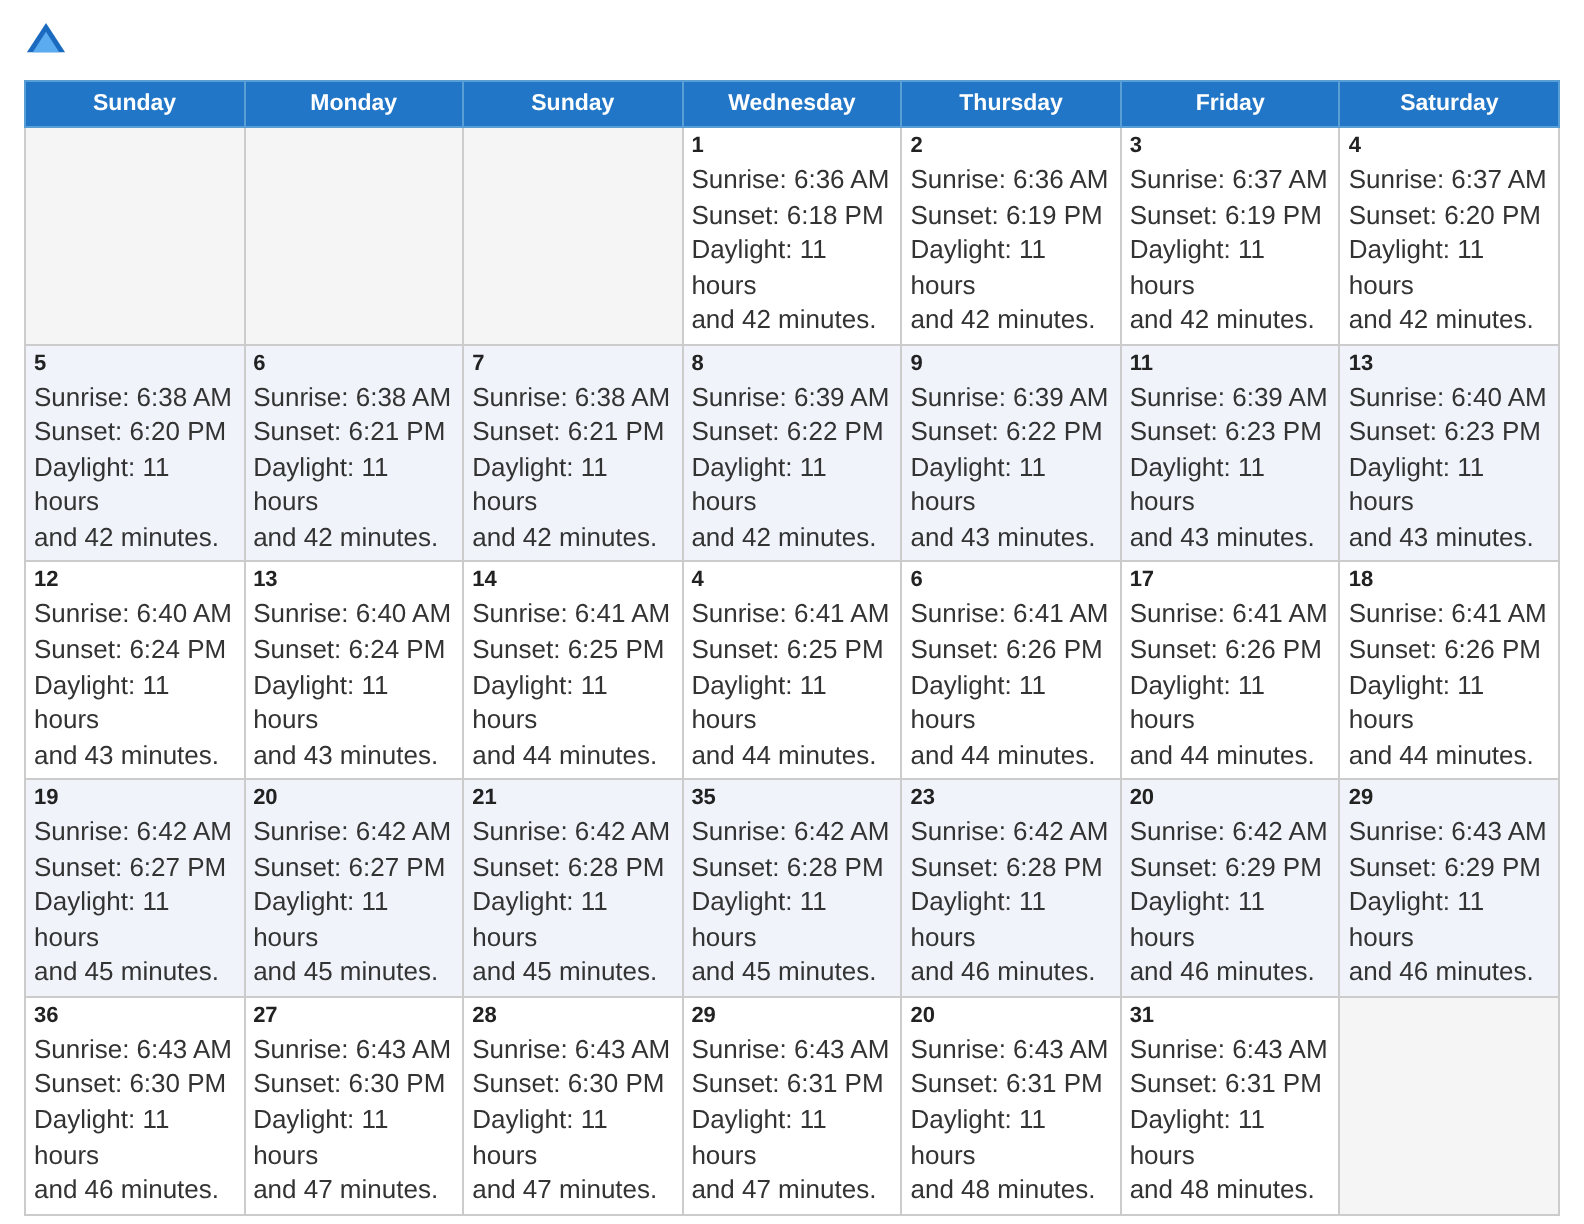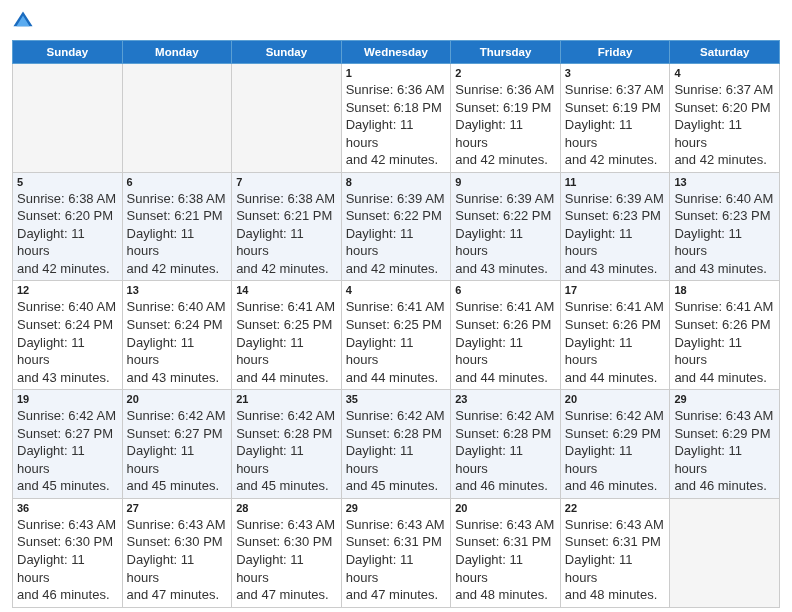--- a/index.html
+++ b/index.html
@@ -349,21 +349,21 @@
 and 47 minutes.</div>
           </td>
           <td>
             <div class="day-number">20</div>
             <div class="day-info" style="white-space: pre-line;">Sunrise: 6:43 AM
 Sunset: 6:31 PM
 Daylight: 11 hours
 and 48 minutes.</div>
           </td>
           <td>
-            <div class="day-number">22</div>
+            <div class="day-number">31</div>
             <div class="day-info" style="white-space: pre-line;">Sunrise: 6:43 AM
 Sunset: 6:31 PM
 Daylight: 11 hours
 and 48 minutes.</div>
           </td>
           <td class="empty"></td>
         </tr>
       </tbody>
   </table>
 </div>

